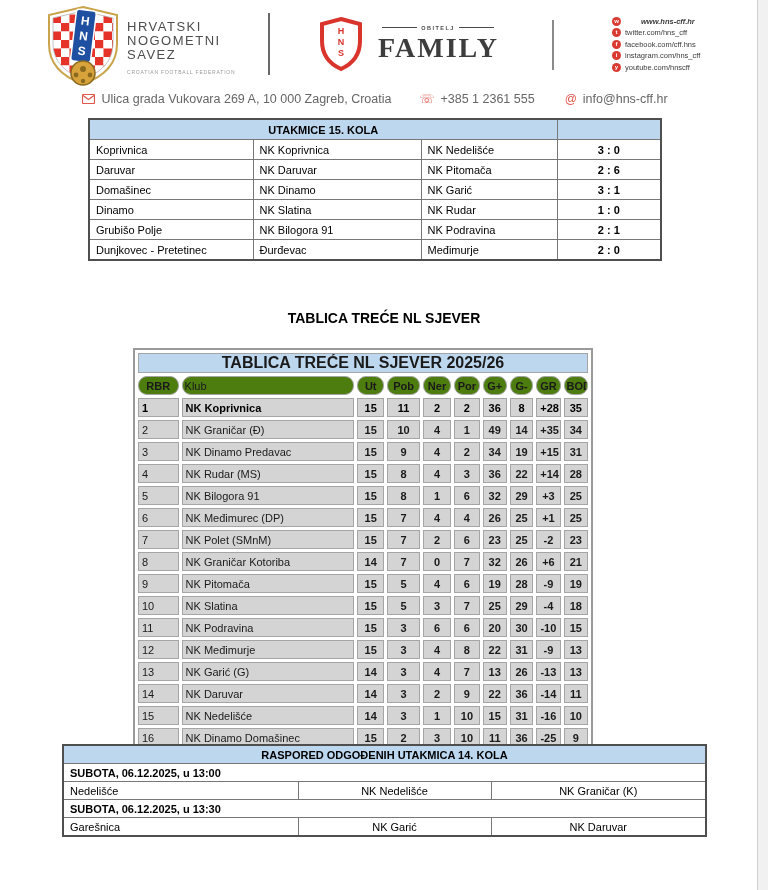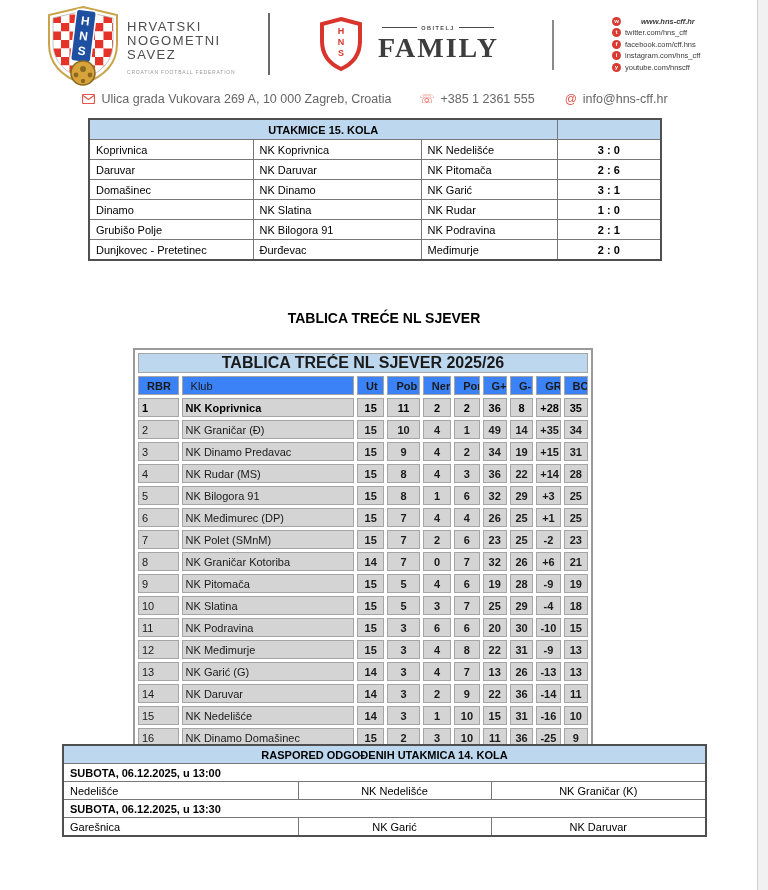--- a/index.html
+++ b/index.html
@@ -43,21 +43,21 @@
   table.matches{left:88px;top:118px;width:572px;}
   td.score{text-align:center;font-weight:bold;}
   
   .section-title{position:absolute;left:0;top:310px;width:768px;text-align:center;
                  font-size:14px;font-weight:bold;color:#000;}
   
   table.standings{position:absolute;left:133px;top:348px;width:460px;border:2px solid #9a9a9a;
                   border-spacing:3px;border-collapse:separate;background:#fff;table-layout:fixed;}
   table.standings td{background:#d4d4d4;border:1px solid #a5a5a5;height:17px;font-size:11px;color:#1a1a1a;
                      overflow:hidden;white-space:nowrap;padding:0 3px;}
-  table.standings td.hblue{background:#3b82f6;font-weight:bold;text-align:center;padding:0 8px;}
+  table.standings td.hblue{background:#4d7c0f;font-weight:bold;text-align:center;padding:0 2px;border-radius:9px;}
   table.standings td.club{text-align:left;font-weight:normal;}
   table.standings td.num{text-align:center;font-weight:bold;}
   table.standings td.rbr{text-align:left;font-weight:normal;}
   table.standings tr.leader td{font-weight:bold;color:#000;}
   table.standings td.title{background:#bdd7ee;font-weight:bold;text-align:center;font-size:16px;height:18px;}
   
   table.postponed{left:62px;top:744px;width:643px;}
   table.postponed td{height:17px;}
   td.dtrow{font-weight:bold;padding-left:20px;}
   td.pplace{padding-left:20px;}

